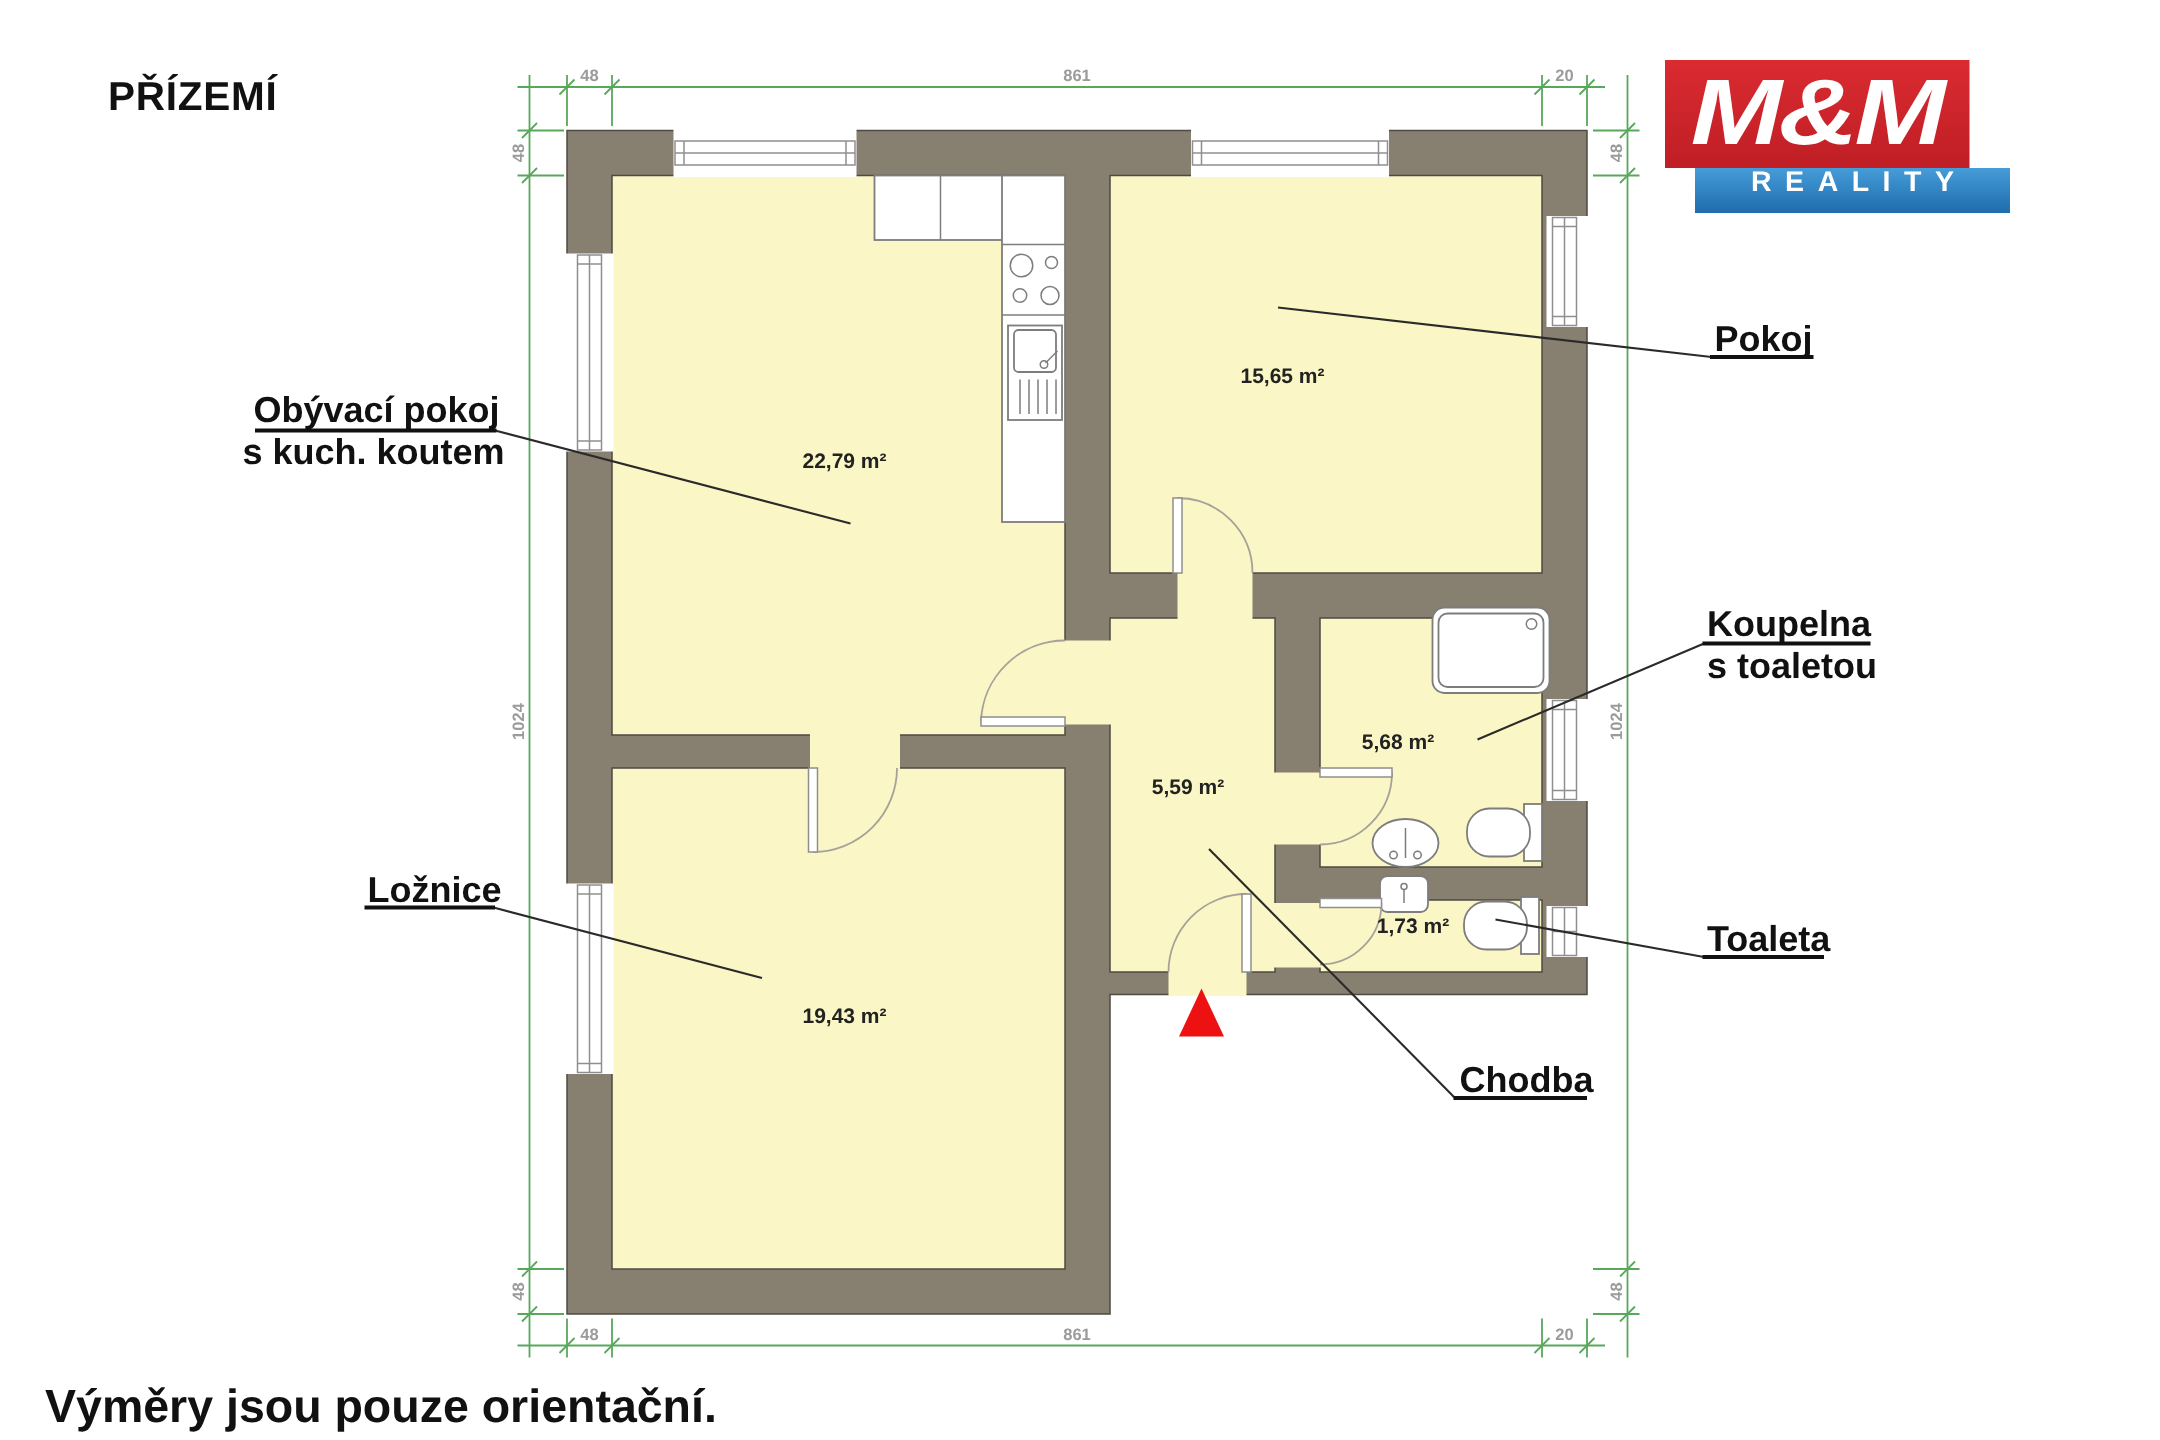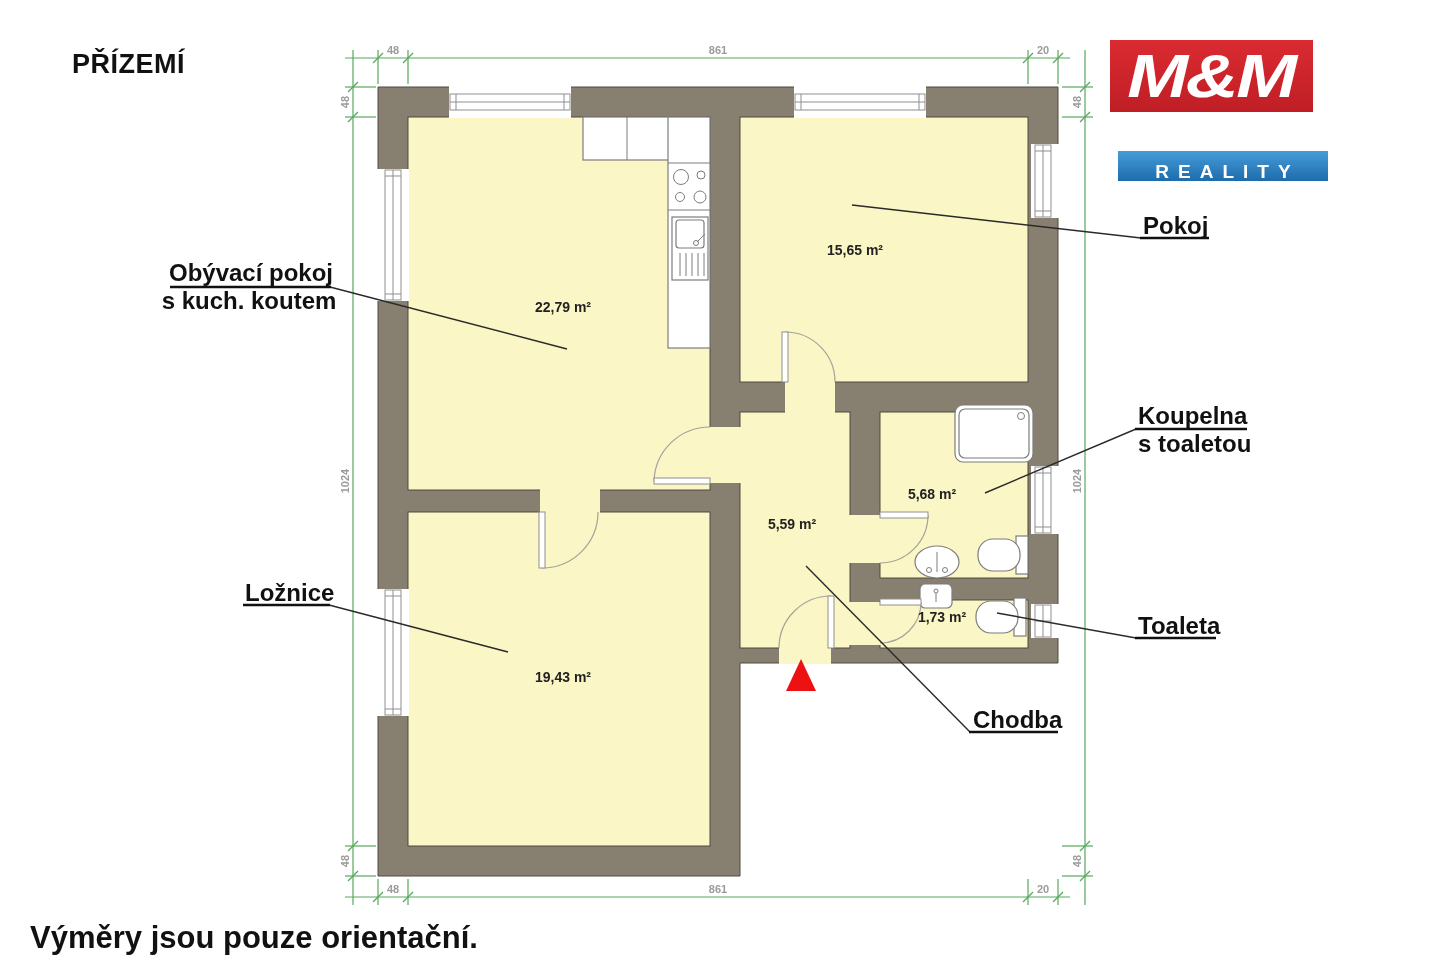--- a/index.html
+++ b/index.html
@@ -21,21 +21,21 @@
   .leader{stroke:#2a2a2a;stroke-width:1.4;fill:none;}
   .underline{stroke:#111111;stroke-width:2.6;}
   .roomlabel{font-size:24px;font-weight:bold;fill:#111111;}
   .arealabel{font-size:14px;font-weight:bold;fill:#222222;text-anchor:middle;}
   .title{font-size:27px;font-weight:bold;fill:#111111;letter-spacing:0.5px;}
   .footer{font-size:31px;font-weight:bold;fill:#111111;}
   .arrow{fill:#ee1111;stroke:none;}
   .logo{position:absolute;left:1110px;top:40px;width:214px;height:80px;}
   .logo-top{position:absolute;left:0;top:0;width:203px;height:72px;background:linear-gradient(#da2b31,#bf1e25);display:flex;align-items:center;justify-content:center;}
   .logo-top span{color:#ffffff;font-weight:bold;font-style:italic;font-size:62px;letter-spacing:-2px;transform:scaleX(1.18);line-height:1;}
-  .logo-bottom{position:absolute;left:8px;top:72px;width:210px;height:30px;background:linear-gradient(#469cd8,#1e6cad);display:flex;align-items:flex-end;justify-content:center;margin-top:39px;}
+  .logo-bottom{position:absolute;left:20px;top:72px;width:210px;height:30px;background:linear-gradient(#469cd8,#1e6cad);display:flex;align-items:flex-start;justify-content:center;}
   .logo-bottom span{color:#ffffff;font-weight:bold;font-size:19px;letter-spacing:9px;margin-right:-9px;line-height:1;}
 </style>
 </head>
 <body>
 
 <div id="stage">
 
 <svg width="1440" height="960" viewBox="0 0 1440 960">
 
   <g class="dim">

